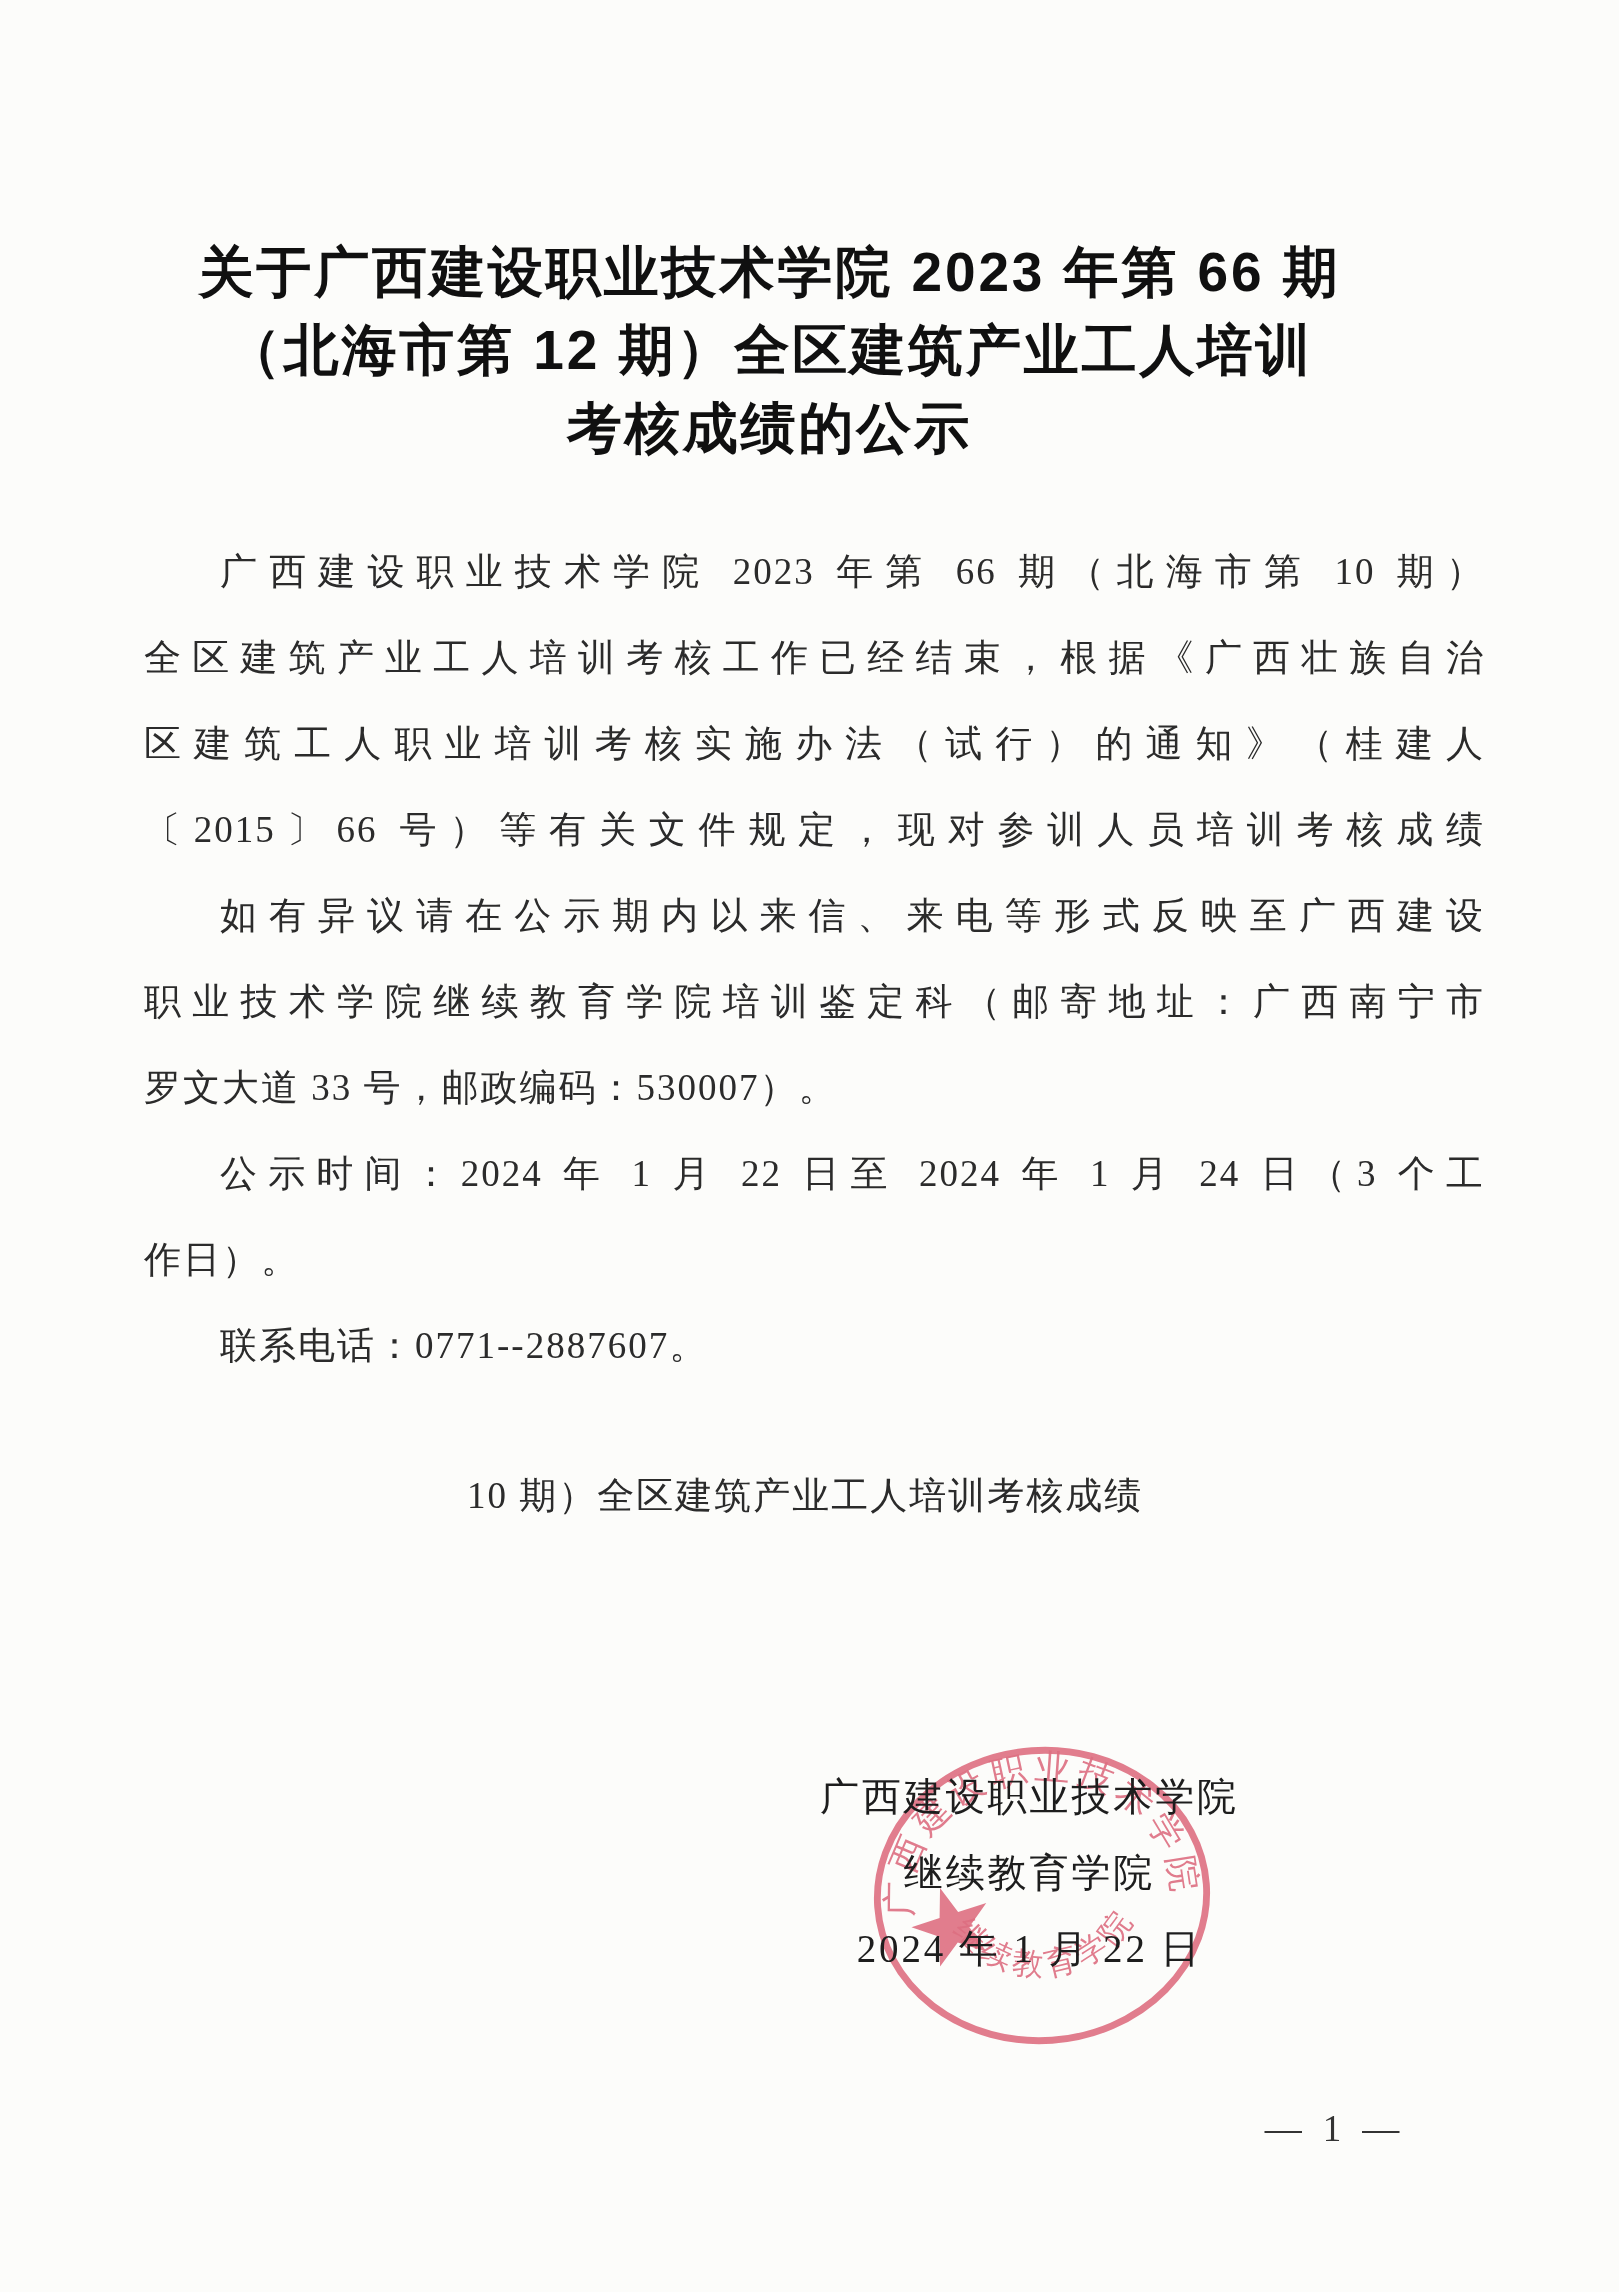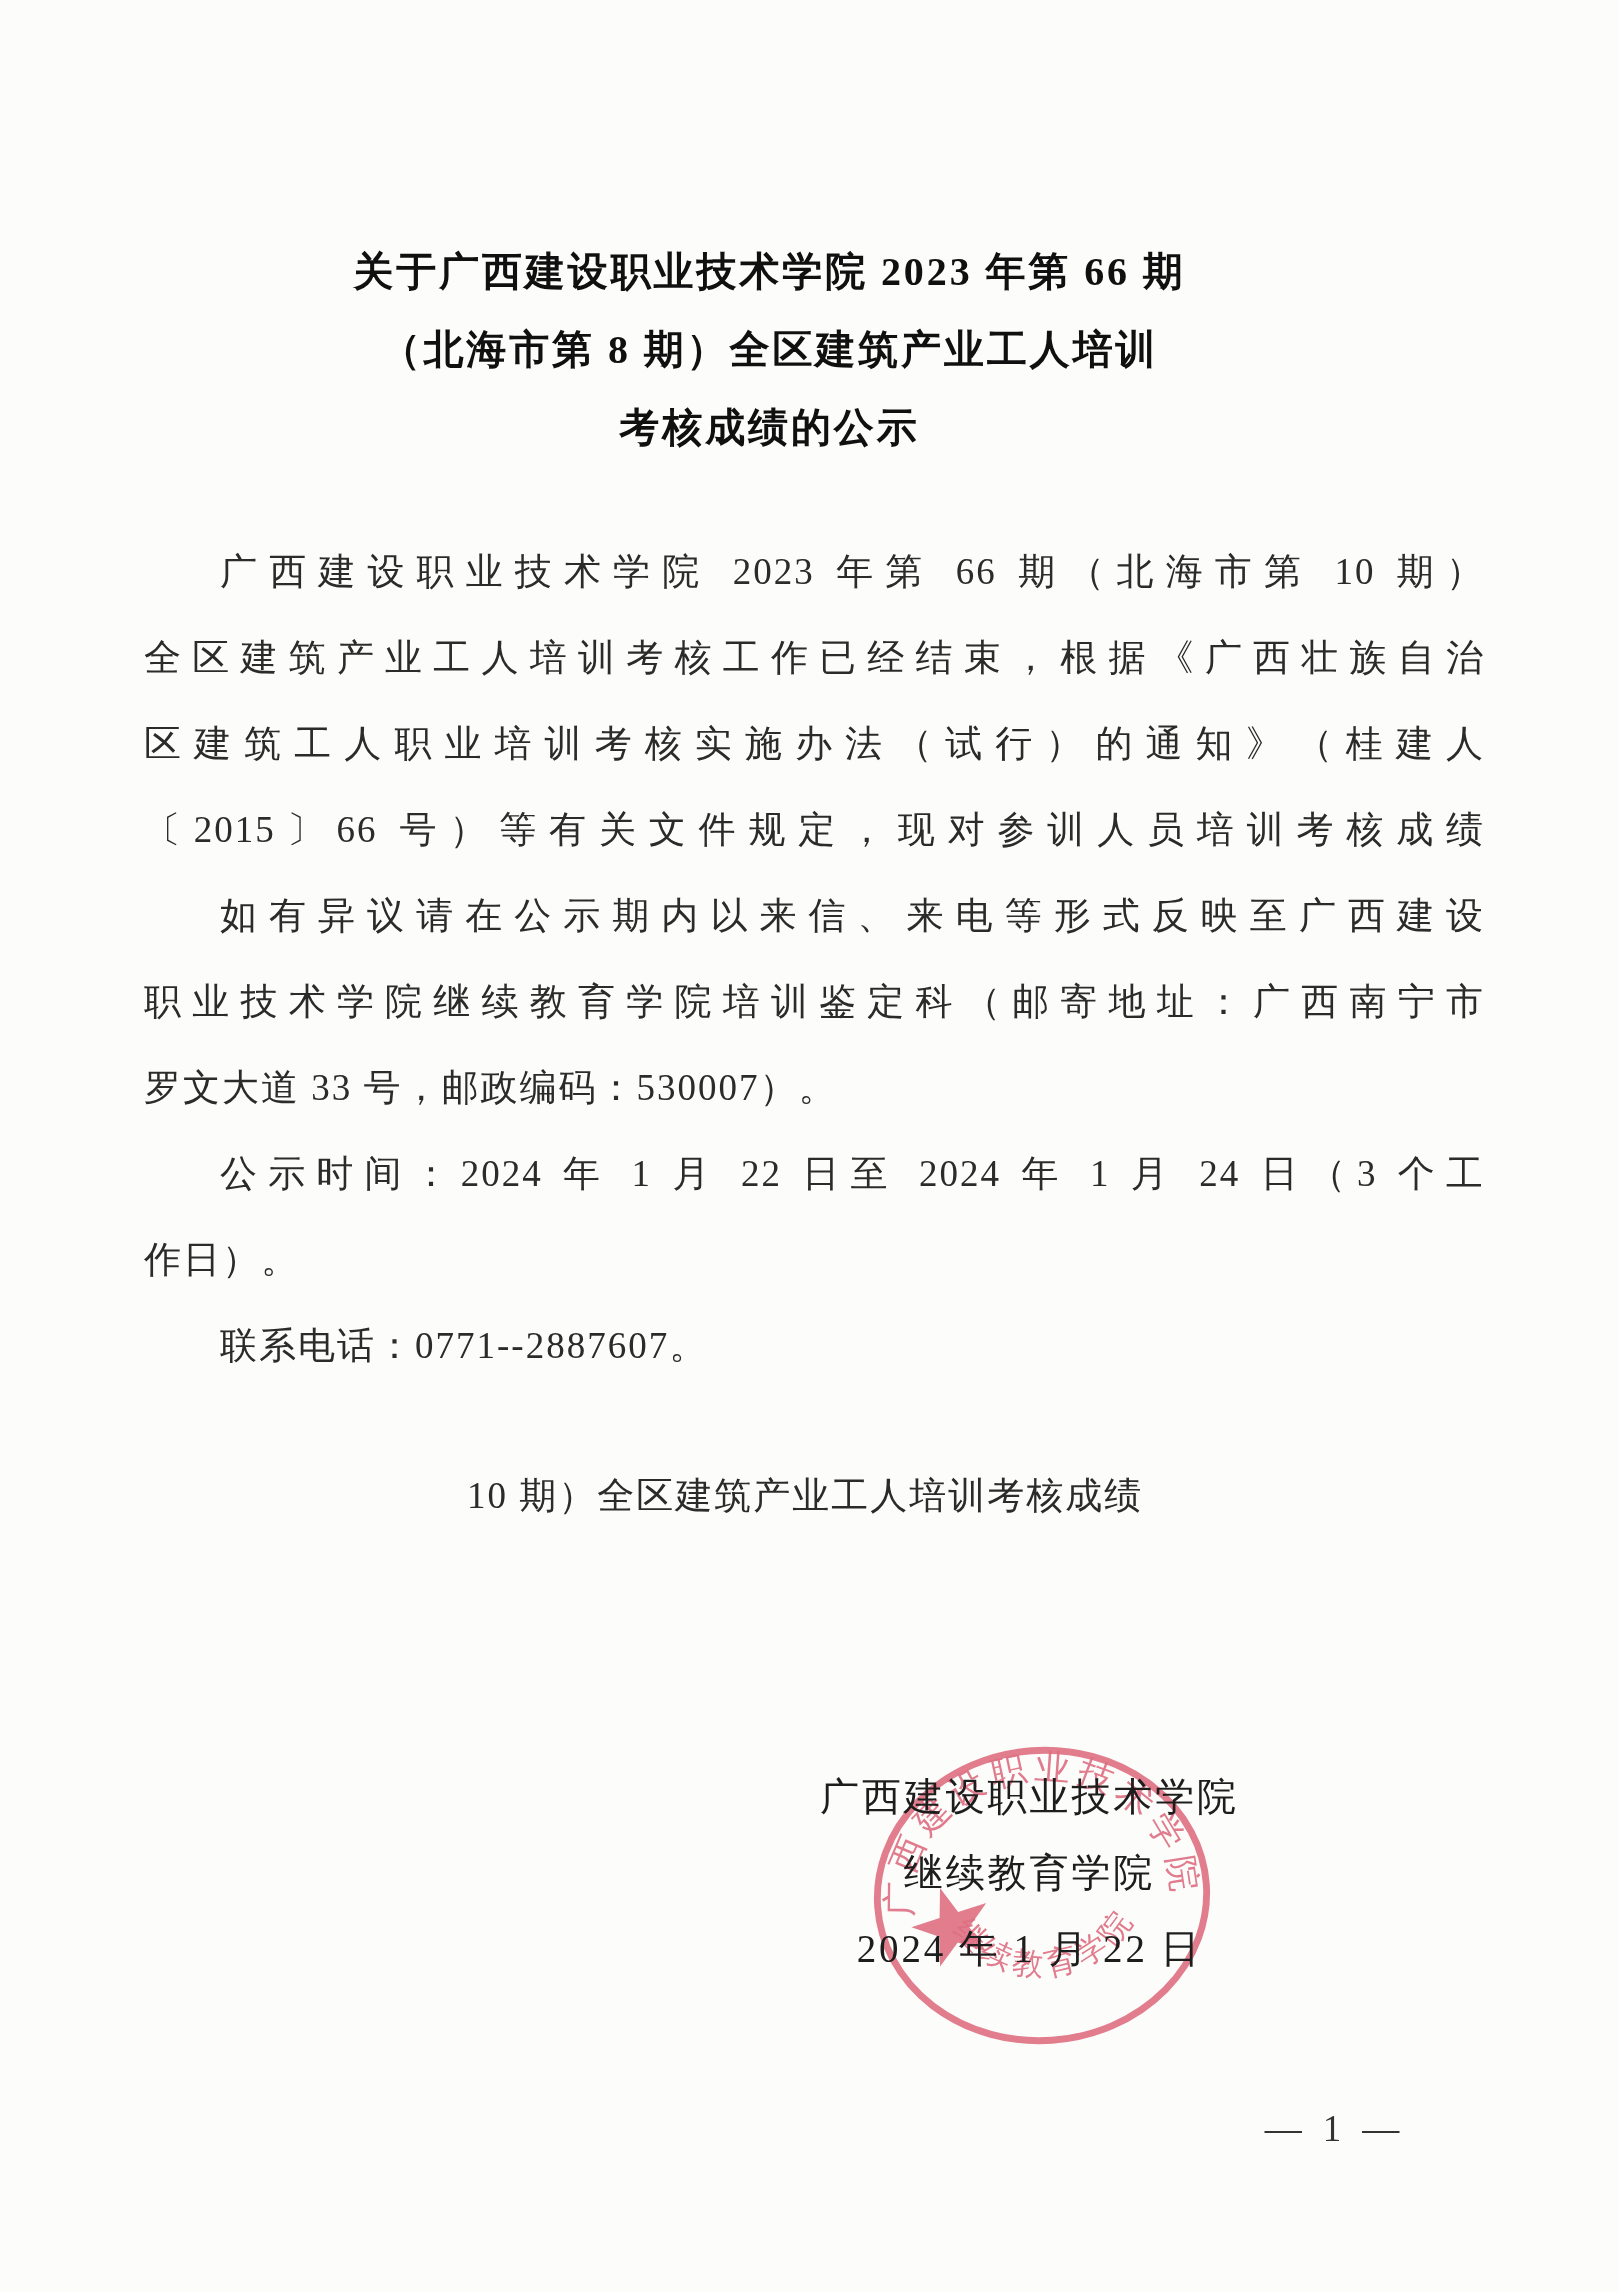--- a/index.html
+++ b/index.html
@@ -10,23 +10,23 @@
     margin:0 auto;
     background:#fcfcfa;
     overflow:hidden;
     color:#222;
     font-family:"Liberation Serif", serif;
   }
   
   .title{
     position:absolute;top:233px;left:0;width:1539px;
     text-align:center;
-    font-family:Liberation Serif, serif;
+    font-family:Liberation Sans, sans-serif;
     font-weight:bold;
-    font-size:40px;line-height:78px;
+    font-size:55px;line-height:78px;
     letter-spacing:2.9px;
     color:#101010;
   }
   
   .body{
     position:absolute;top:529px;left:144px;width:1341px;
     font-size:37px;line-height:86px;
     letter-spacing:2px;
     color:#2b2b2b;
   }
@@ -62,21 +62,21 @@
     text-align:center;
   }
 </style>
 </head>
 <body>
 
 <div class="page">
 
   <div class="title">
     <div>关于广西建设职业技术学院 2023 年第 66 期</div>
-    <div>（北海市第 8 期）全区建筑产业工人培训</div>
+    <div>（北海市第 12 期）全区建筑产业工人培训</div>
     <div>考核成绩的公示</div>
   </div>
 
   <div class="body">
     <div class="bline ind fill">广西建设职业技术学院 2023 年第 66 期（北海市第 10 期）</div>
     <div class="bline fill">全区建筑产业工人培训考核工作已经结束，根据《广西壮族自治</div>
     <div class="bline fill">区建筑工人职业培训考核实施办法（试行）的通知》（桂建人</div>
     <div class="bline fill">〔2015〕66 号）等有关文件规定，现对参训人员培训考核成绩</div>
     <div class="bline ind fill">如有异议请在公示期内以来信、来电等形式反映至广西建设</div>
     <div class="bline fill">职业技术学院继续教育学院培训鉴定科（邮寄地址：广西南宁市</div>

